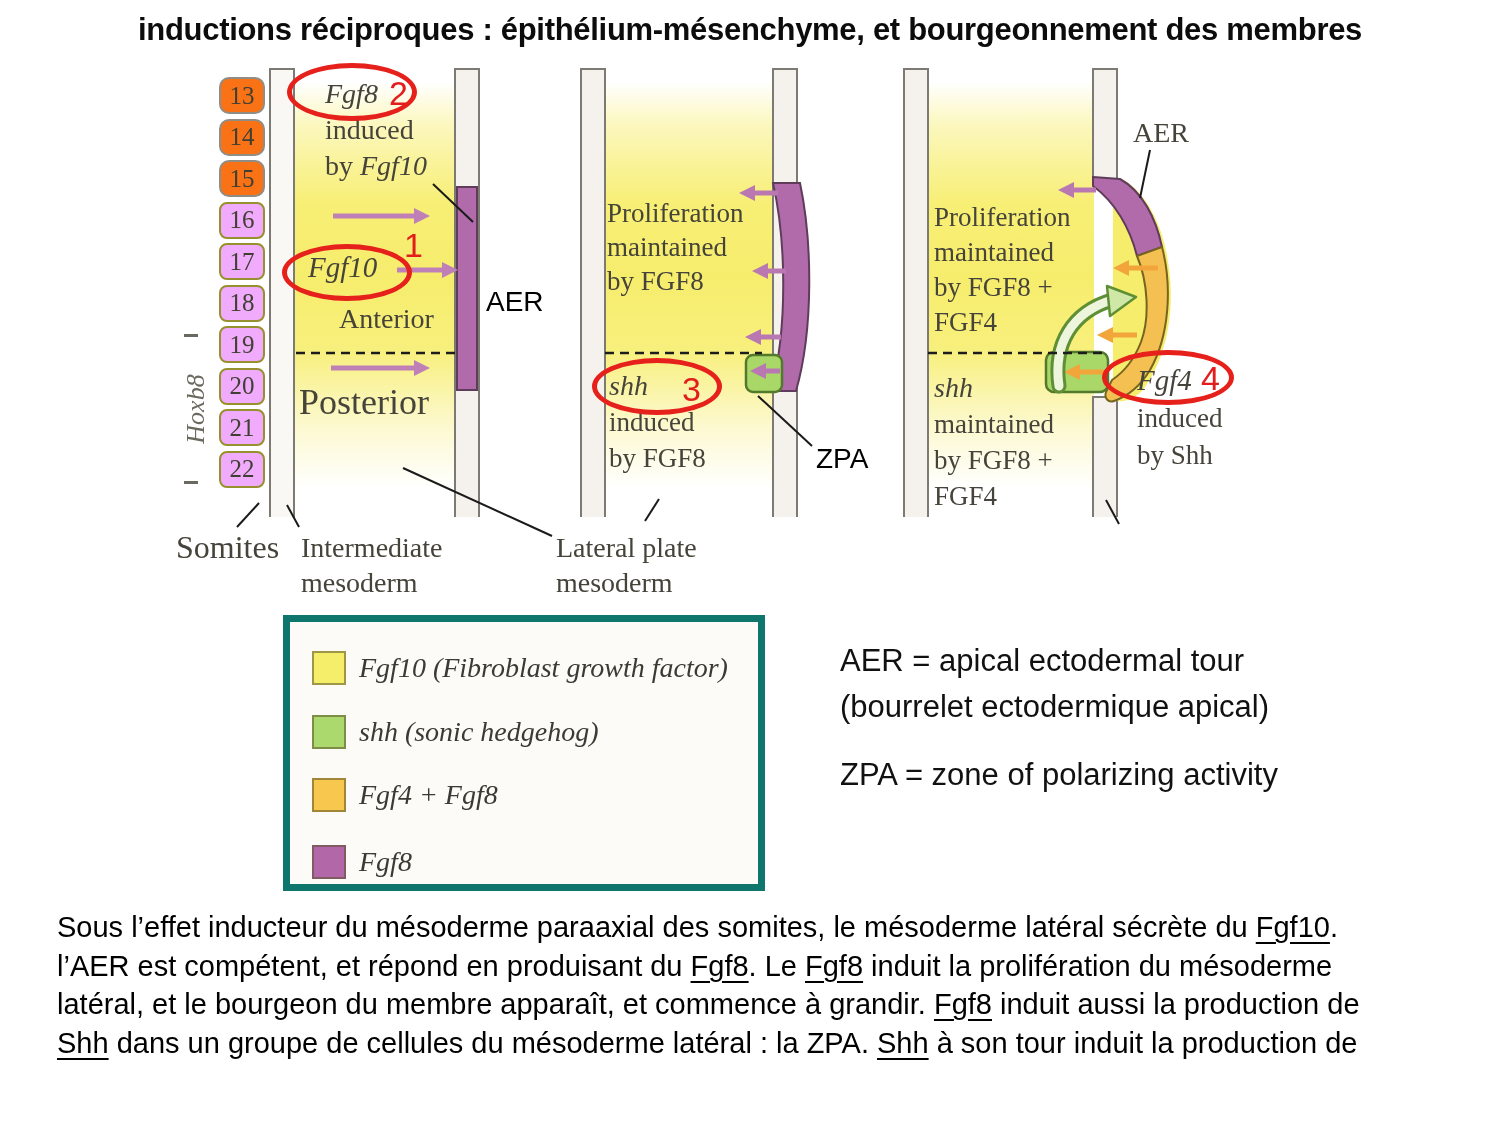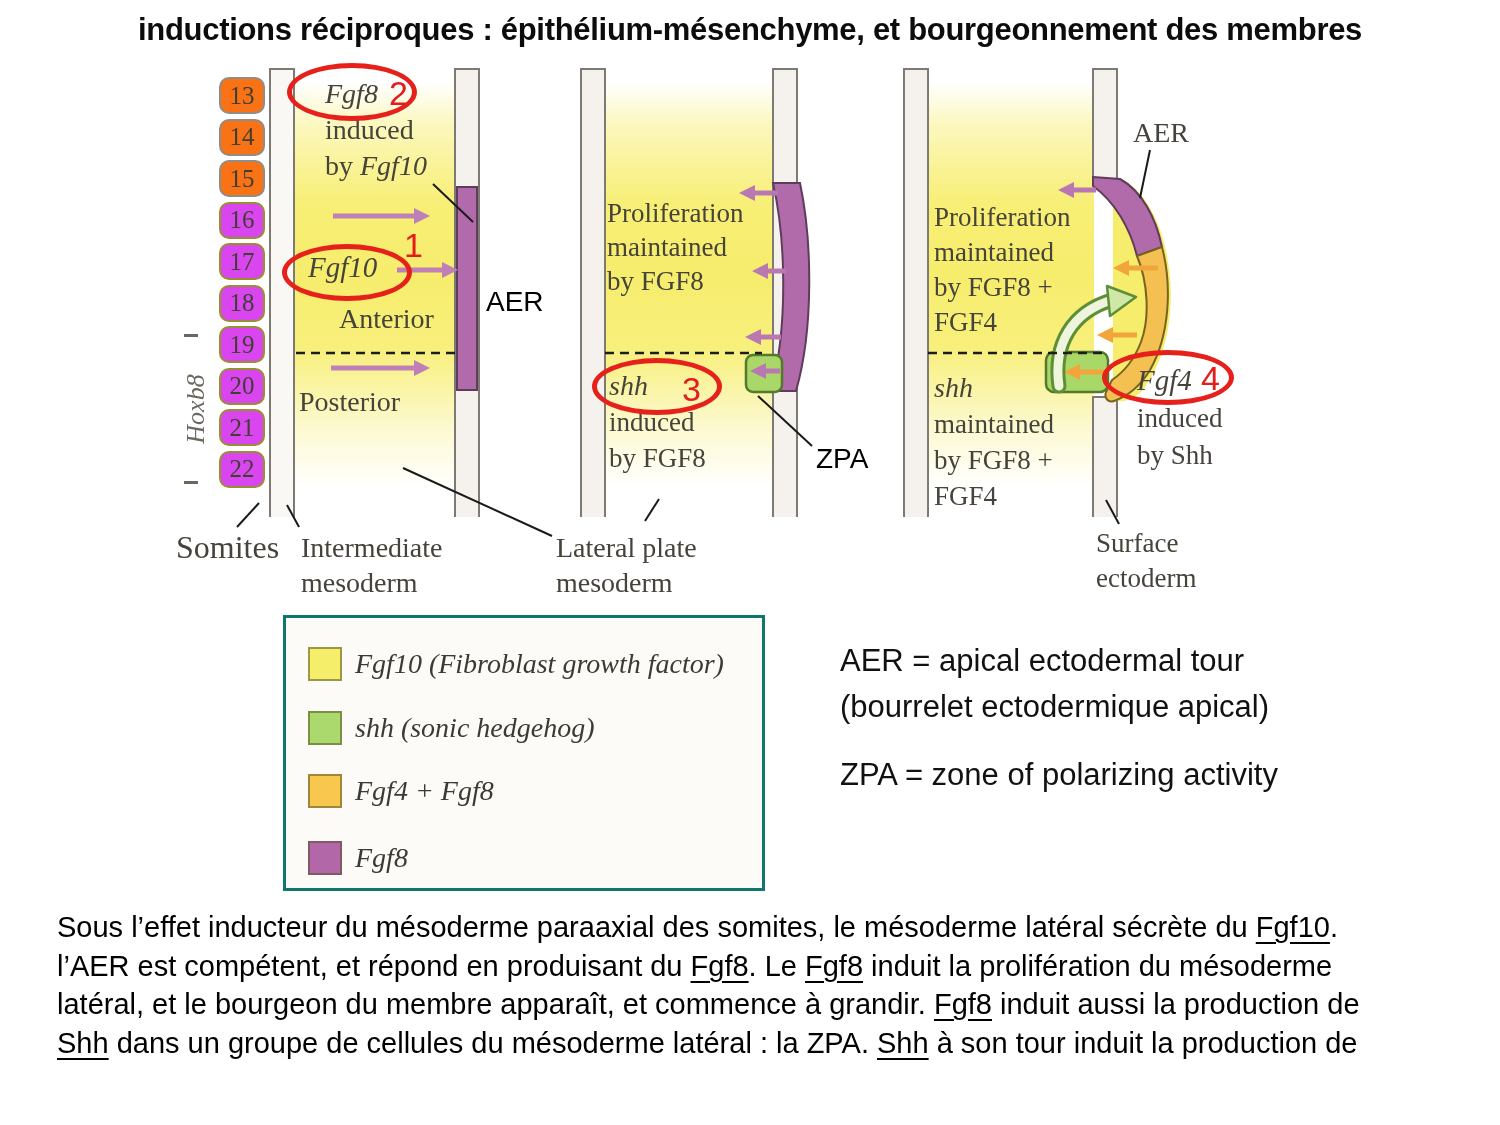--- a/index.html
+++ b/index.html
@@ -28,21 +28,21 @@
       rgba(247,238,110,0.9) 62%, rgba(250,244,170,0.55) 80%,
       rgba(255,255,255,0) 94%);
   }
   .somite-col { position: absolute; left: 219px; top: 77px; }
   .somite {
     width: 46px; height: 37px; margin-bottom: 4.5px;
     border: 2.5px solid #8f8d85; border-radius: 10px; background:#f97316;
     font-family: "Liberation Serif", serif; font-size: 25px; color:#403f32;
     display:flex; align-items:center; justify-content:center;
   }
-  .somite.yellow { background:#d946ef; border-color:#97902e; }
+  .somite.yellow { background:#f0abfc; border-color:#97902e;border-radius:8px; }
   .aer-bar {
     position:absolute; left:456px; top:186px; width:22px; height:205px;
     background:#b16bab; border:2px solid #5e3c5a;
   }
   .btxt {
     position:absolute; font-family:"Liberation Serif", serif;
     font-size:27px; color:#45433a; line-height:34px; white-space:nowrap;
   }
   .btxt .it, .it { font-style: italic; }
   .blk {
@@ -66,21 +66,21 @@
     font-family:"Liberation Serif", serif; font-style:italic;
     font-size:26px; color:#6b695f;
   }
   .axis-dash { position:absolute; width:14px; height:3px; background:#6b695f; }
   svg.overlay { position:absolute; left:0; top:0; z-index:4; pointer-events:none; }
   .txt-layer { position:absolute; left:0; top:0; width:100%; height:100%; z-index:5; pointer-events:none; }
   .txt-layer > div { pointer-events:auto; }
   
   .legend {
     position:absolute; left:283px; top:615px; width:482px; height:276px;
-    border:3px solid #0f766e; background:#fcfbf7; z-index:5;
+    border:7px solid #0f766e; background:#fcfbf7; z-index:5;
   }
   .leg-item { position:absolute; left:22px; display:flex; align-items:center; }
   .leg-swatch { width:34px; height:34px; border:2px solid rgba(90,80,40,0.55); margin-right:13px; }
   .leg-label {
     font-family:"Liberation Serif", serif; font-style:italic;
     font-size:28px; color:#3b3a33; white-space:nowrap;
   }
   
   .defs { position:absolute; left:840px; top:638px; z-index:5;
     font-size:31px; color:#111; line-height:46px; }
@@ -191,21 +191,21 @@
 
   <div class="txt-layer">
 
     <div class="btxt" style="left:325px; top:76px; font-size:28px; line-height:36px;">
       <div><span class="it">Fgf8</span></div>
       <div><span>induced</span></div>
       <div><span>by </span><span class="it">Fgf10</span></div>
     </div>
     <div class="btxt it" style="left:308px; top:250px; font-size:29px;">Fgf10</div>
     <div class="btxt" style="left:299px; top:302px; font-size:28px;margin-left:40px;">Anterior</div>
-    <div class="btxt" style="left:299px; top:385px; font-size:28px;">Posterior</div>
+    <div class="btxt" style="left:299px; top:385px; font-size:36px;">Posterior</div>
     <div class="blk" style="left:486px; top:286px;">AER</div>
 
     <div class="btxt" style="left:607px; top:196px;">
       <div>Proliferation</div>
       <div>maintained</div>
       <div>by FGF8</div>
     </div>
     <div class="btxt" style="left:609px; top:368px; line-height:36px;">
       <div><span class="it" style="font-size:28px;">shh</span></div>
       <div>induced</div>
@@ -223,24 +223,20 @@
     <div class="btxt" style="left:934px; top:370px; line-height:36px;">
       <div><span class="it" style="font-size:28px;">shh</span></div>
       <div>maintained</div>
       <div>by FGF8 +</div>
       <div>FGF4</div>
     </div>
     <div class="btxt" style="left:1137px; top:362px; line-height:37px;">
       <div><span class="it" style="font-size:29px;">Fgf4</span></div>
       <div>induced</div>
       <div>by Shh</div>
-    </div>
-    <div class="btxt" style="left:1096px; top:526px; line-height:35px;">
-      <div>Surface</div>
-      <div>ectoderm</div>
     </div>
 
     <div class="btxt" style="left:176px; top:530px; font-size:32px;">Somites</div>
     <div class="btxt" style="left:301px; top:530px; font-size:28px; line-height:35px;">
       <div>Intermediate</div>
       <div>mesoderm</div>
     </div>
     <div class="btxt" style="left:556px; top:530px; font-size:28px; line-height:35px;">
       <div>Lateral plate</div>
       <div>mesoderm</div>

